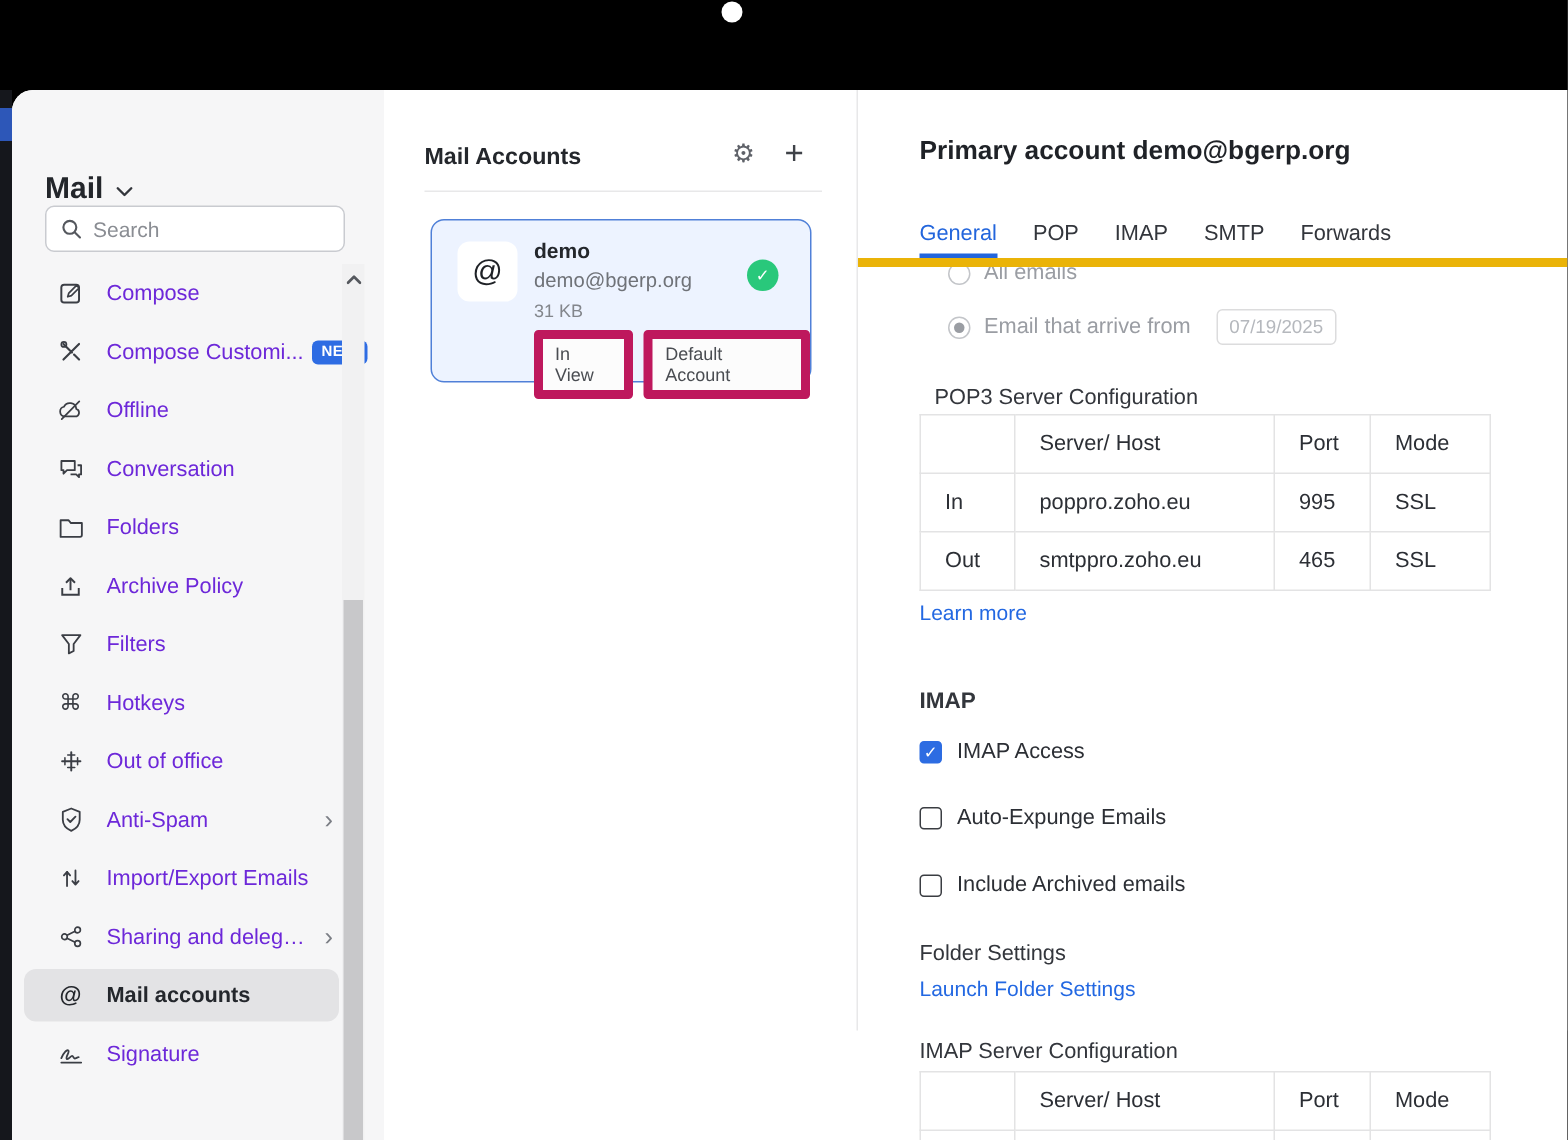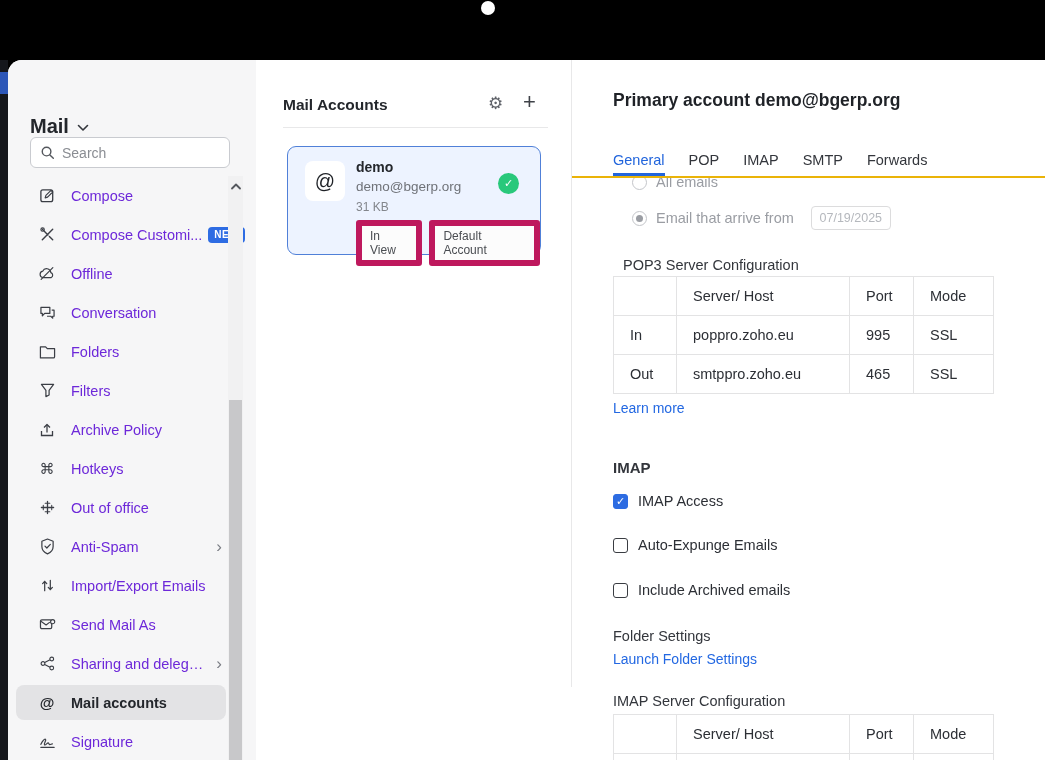--- a/index.html
+++ b/index.html
@@ -66,21 +66,21 @@
   .acc-badge { background:#fcfcfc; border:6px solid #be185d; border-radius:3px; padding:3px 8px;
                font-size:12px; color:#4a4d52; }
   .acc-check { position:absolute; right:21px; top:26px; width:21px; height:21px; border-radius:50%;
                background:#29c87b; color:#fff; font-size:11px; font-weight:700;
                display:flex; align-items:center; justify-content:center; }
 
   
   .detail { position:absolute; left:563px; top:0; width:474px; height:627px; background:#fff;
             border-left:1px solid #e8e8e9; }
   .dt-title { position:absolute; left:41px; top:30px; font-size:17.5px; font-weight:700; color:#1f2227; }
-  .tabs { position:absolute; left:0; top:92px; width:474px; height:26px; border-bottom:2px solid #eab308;
+  .tabs { position:absolute; left:0; top:92px; width:474px; height:26px; border-bottom:6px solid #eab308;
           display:flex; align-items:flex-end; padding-left:41px; gap:24px; }
   .tab { font-size:14.5px; color:#33363c; padding-bottom:8px; cursor:pointer; white-space:nowrap; }
   .tab.active { color:#2265dc; border-bottom:3px solid #2265dc; padding-bottom:5px; }
 
   .dt-content { position:absolute; left:0; top:118px; width:474px; height:582px; overflow:hidden; }
 
   .radio-row { position:absolute; display:flex; align-items:center; gap:9px; }
   .radio { width:15px; height:15px; border-radius:50%; border:1.5px solid #c3c5c9; background:#fff;
            display:flex; align-items:center; justify-content:center; flex:0 0 15px; }
   .radio.on::after { content:""; width:7px; height:7px; border-radius:50%; background:#9a9da3; }
@@ -185,39 +185,39 @@
           <span class="ic">
               <svg width="17" height="14" viewBox="0 0 18 14">
                 <path d="M1.5 1.5h5.5l1.8 2h7.7v8.5a1.3 1.3 0 01-1.3 1.3H1.5z" fill="none" stroke="#3b3e45" stroke-width="1.3" stroke-linejoin="round"></path>
               </svg>
             </span>
           <span class="lbl">Folders</span>
         </div>
 
         <div class="sb-item">
           <span class="ic">
-              <svg width="15" height="15" viewBox="0 0 16 16">
-                <path d="M1.5 1.5h13L9.7 7.8v5l-3.4 1.7V7.8z" fill="none" stroke="#3b3e45" stroke-width="1.3" stroke-linejoin="round"></path>
-              </svg>
-            </span>
-          <span class="lbl">Filters</span>
-        </div>
-
-        <div class="sb-item">
-          <span class="ic">
               <svg width="16" height="16" viewBox="0 0 16 16">
                 <path d="M2.5 9v4.5h11V9" fill="none" stroke="#3b3e45" stroke-width="1.3"></path>
                 <path d="M8 10.5V3" stroke="#3b3e45" stroke-width="1.3"></path>
                 <path d="M5 5.5L8 2.5l3 3" fill="none" stroke="#3b3e45" stroke-width="1.3" stroke-linejoin="round"></path>
               </svg>
             </span>
           <span class="lbl">Archive Policy</span>
         </div>
 
         <div class="sb-item">
+          <span class="ic">
+              <svg width="15" height="15" viewBox="0 0 16 16">
+                <path d="M1.5 1.5h13L9.7 7.8v5l-3.4 1.7V7.8z" fill="none" stroke="#3b3e45" stroke-width="1.3" stroke-linejoin="round"></path>
+              </svg>
+            </span>
+          <span class="lbl">Filters</span>
+        </div>
+
+        <div class="sb-item">
           <span class="ic">⌘</span>
           <span class="lbl">Hotkeys</span>
         </div>
 
         <div class="sb-item">
           <span class="ic">
               <svg width="15" height="15" viewBox="0 0 16 16">
                 <path d="M8 1.5v13M1.5 8h13" stroke="#3b3e45" stroke-width="1.4" stroke-linecap="round"></path>
                 <path d="M5.5 3.5h5M5.5 12.5h5M3.5 5.5v5M12.5 5.5v5" stroke="#3b3e45" stroke-width="1.1" stroke-linecap="round"></path>
               </svg>
@@ -239,30 +239,20 @@
         <div class="sb-item">
           <span class="ic">
               <svg width="15" height="15" viewBox="0 0 16 16">
                 <path d="M5 13.5V3.5M5 3.5L2.8 6M5 3.5L7.2 6" fill="none" stroke="#3b3e45" stroke-width="1.3" stroke-linecap="round" stroke-linejoin="round"></path>
                 <path d="M11 2.5v10M11 12.5L8.8 10M11 12.5l2.2-2.5" fill="none" stroke="#3b3e45" stroke-width="1.3" stroke-linecap="round" stroke-linejoin="round"></path>
               </svg>
             </span>
           <span class="lbl">Import/Export Emails</span>
         </div>
 
-        <div class="sb-item">
-          <span class="ic">
-              <svg width="17" height="15" viewBox="0 0 18 16">
-                <rect x="1.5" y="3" width="12" height="9.5" rx="1.5" fill="none" stroke="#3b3e45" stroke-width="1.3"></rect>
-                <circle cx="14.5" cy="5" r="2.2" fill="#f6f6f7" stroke="#3b3e45" stroke-width="1.2"></circle>
-                <path d="M2 4.5l5.5 4 4-3" fill="none" stroke="#3b3e45" stroke-width="1.2" stroke-linejoin="round"></path>
-              </svg>
-            </span>
-          <span class="lbl">Send Mail As</span>
-        </div>
 
         <div class="sb-item">
           <span class="ic">
               <svg width="15" height="15" viewBox="0 0 16 16">
                 <circle cx="3.2" cy="8" r="2" fill="none" stroke="#3b3e45" stroke-width="1.2"></circle>
                 <circle cx="12.5" cy="3.2" r="2" fill="none" stroke="#3b3e45" stroke-width="1.2"></circle>
                 <circle cx="12.5" cy="12.8" r="2" fill="none" stroke="#3b3e45" stroke-width="1.2"></circle>
                 <path d="M5 7l5.7-2.9M5 9l5.7 2.9" stroke="#3b3e45" stroke-width="1.2"></path>
               </svg>
             </span>

